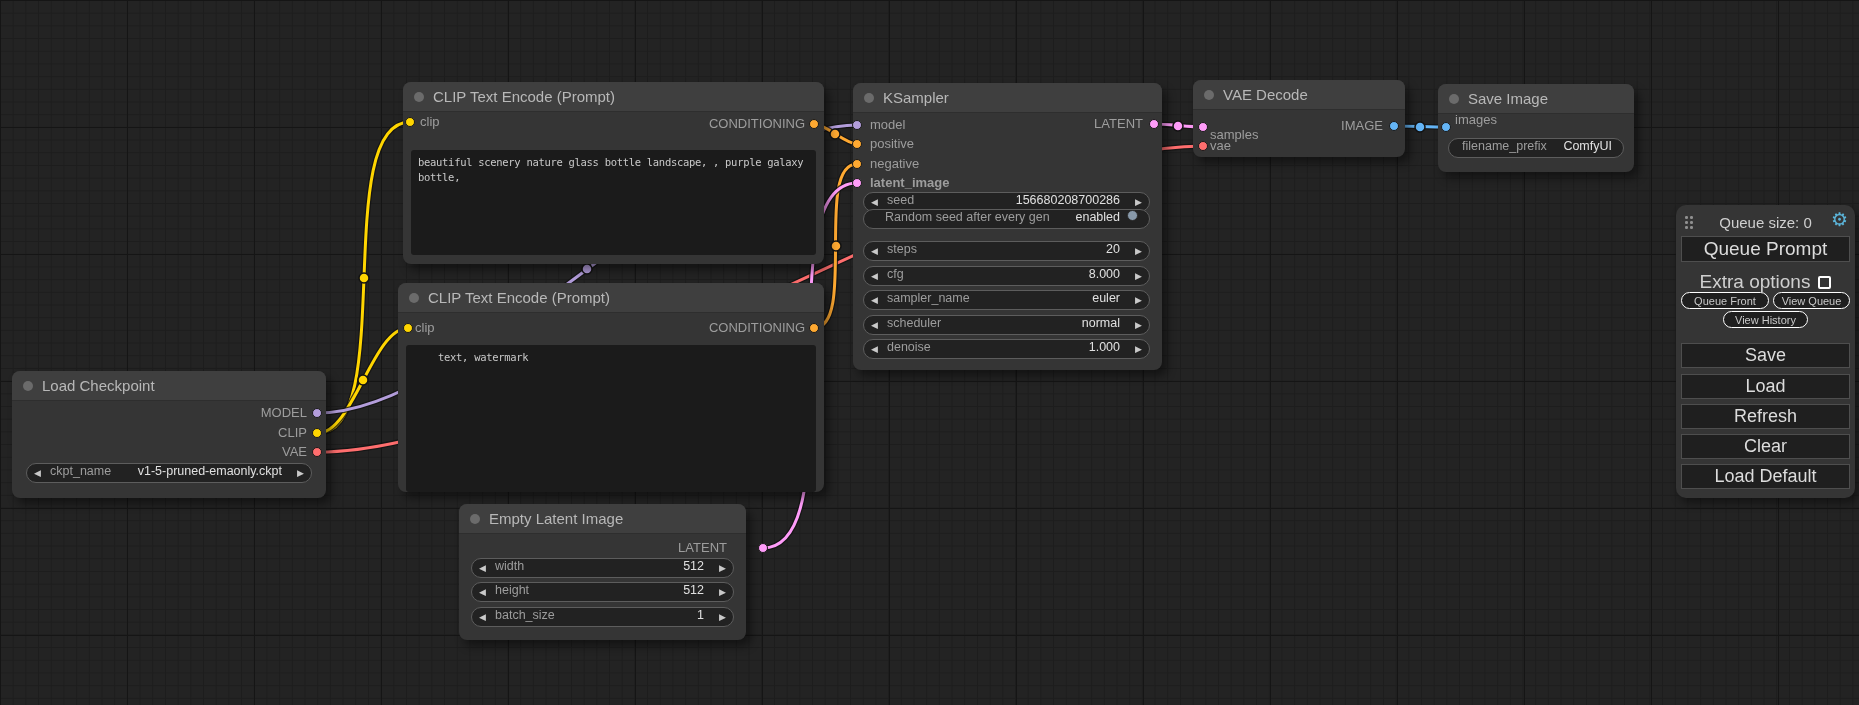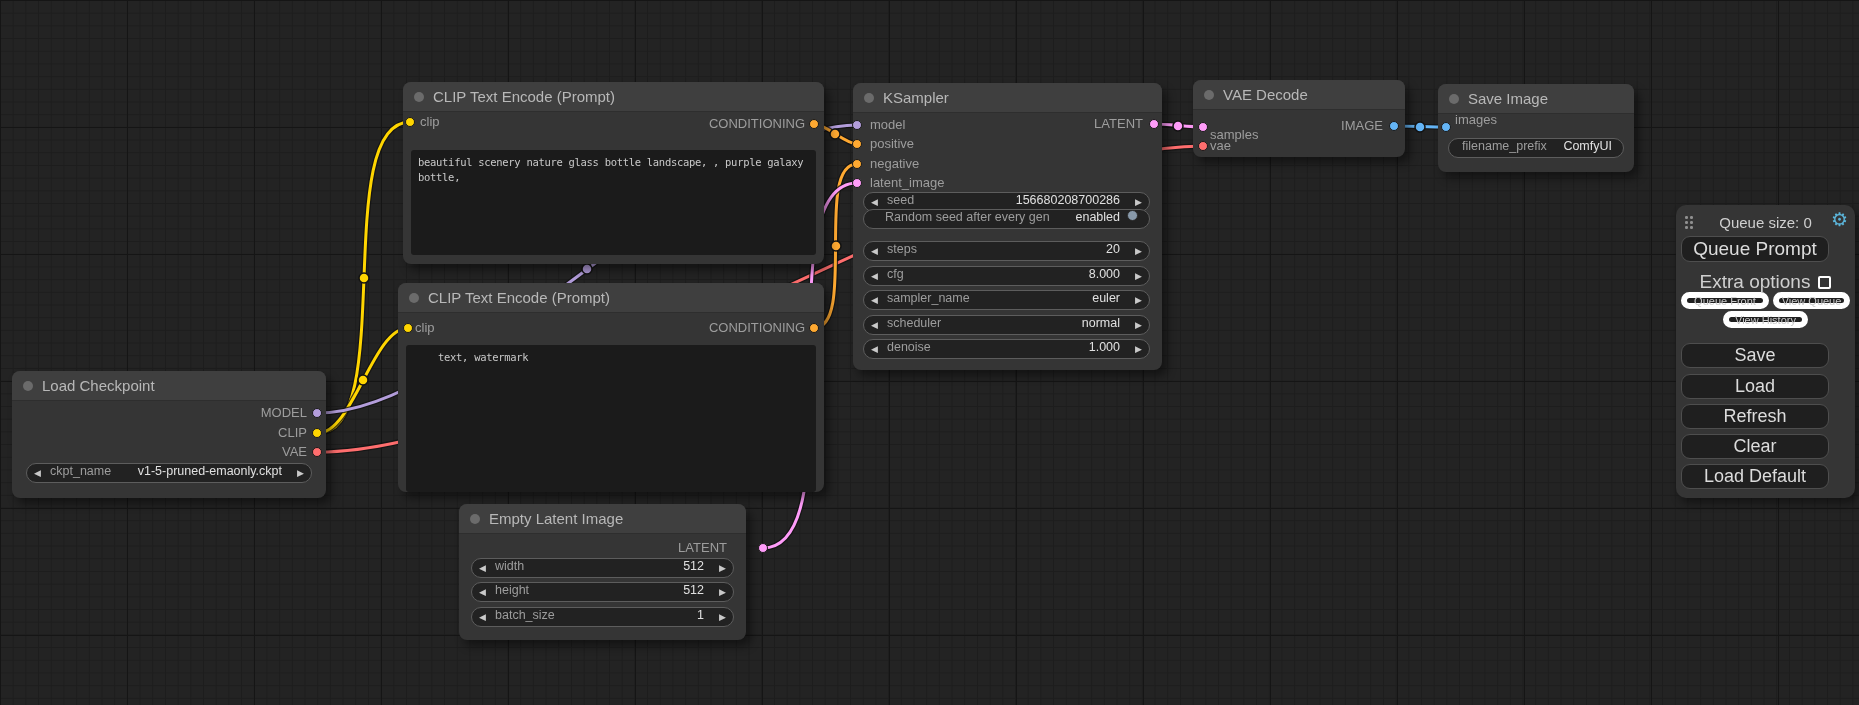--- a/index.html
+++ b/index.html
@@ -38,24 +38,24 @@
   .wvalue{color:#e0e0e0;margin-left:auto;margin-right:8px;}
   .widget.noarr{padding:0 11px;}
   .widget.noarr .wvalue{margin-right:0;}
   .togdot{width:11px;height:11px;border-radius:50%;background:#8899AA;margin-left:7px;flex:0 0 auto;border:1px solid #2a2a2a;box-sizing:border-box;}
   .textarea{position:absolute;left:8px;right:8px;background:#1b1b1b;border-radius:3px;padding:5px 7px;
             font-family:"DejaVu Sans Mono",monospace;font-size:10.5px;letter-spacing:-0.3px;line-height:15px;
             color:#c9c9c9;white-space:pre-wrap;overflow:hidden;box-sizing:border-box;}
 
   #menu{position:absolute;z-index:4;left:1676px;top:205px;width:179px;height:293px;
         background:#353535;border-radius:10px;box-shadow:4px 5px 10px rgba(0,0,0,.45);}
-  .mbtn{position:absolute;left:5px;width:148px;height:25px;background:#1f1f1f;border:1px solid #4e4e4e;
-        border-radius:9px;color:#dcdcdc;font-size:18px;display:flex;align-items:center;justify-content:center;
+  .mbtn{position:absolute;left:5px;width:169px;height:25px;background:#1f1f1f;border:1px solid #4e4e4e;
+        border-radius:0;color:#dcdcdc;font-size:18px;display:flex;align-items:center;justify-content:center;
         box-sizing:border-box;cursor:pointer;}
-  .sbtn{position:absolute;height:17px;background:#1f1f1f;border:6px solid #ffffff;border-radius:9px;
+  .sbtn{position:absolute;height:17px;background:#1f1f1f;border:1px solid #ffffff;border-radius:9px;
         color:#c9c9c9;font-size:11px;display:flex;align-items:center;justify-content:center;box-sizing:border-box;cursor:pointer;}
   #queue-size{position:absolute;left:0;top:9px;width:100%;text-align:center;font-size:15px;color:#cfcfcf;}
   #gear{position:absolute;right:7px;top:5px;font-size:19px;color:#5BB4D9;line-height:20px;cursor:pointer;}
   #drag-handle{position:absolute;left:9px;top:11px;display:grid;grid-template-columns:repeat(2,5px);grid-auto-rows:5px;}
   #drag-handle span{width:2.5px;height:2.5px;border-radius:50%;background:#909090;}
   #extra-options{position:absolute;left:0;top:66px;width:100%;display:flex;align-items:center;justify-content:center;font-size:19px;color:#cfcfcf;}
   #extra-checkbox{width:13px;height:13px;border:2px solid #fff;border-radius:2px;margin-left:8px;box-sizing:border-box;background:transparent;cursor:pointer;}
 </style>
 </head>
 <body>
@@ -154,21 +154,21 @@
 </div>
 
 <div class="node" style="left:853px;top:83px;width:309px;height:287px;">
   <div class="ntitle">
     <span class="tdot"></span>
     <span>KSampler</span>
   </div>
   <span class="inlabel" style="top:35px;">model</span>
   <span class="inlabel" style="top:54px;">positive</span>
   <span class="inlabel" style="top:74px;">negative</span>
-  <span class="inlabel" style="top:93px;">latent_image</span>
+  <span class="inlabel" style="top:93px;font-weight:bold;">latent_image</span>
   <span class="outlabel" style="top:34px;">LATENT</span>
 
   <div class="widget" style="left:10px;right:12px;top:109px;">
     <span class="warr">◀</span>
     <span class="wlabel">seed</span>
     <span class="wvalue">156680208700286</span>
     <span class="warr right">▶</span>
   </div>
   <div class="widget noarr" style="left:10px;right:12px;top:126px;">
     <span class="wlabel" style="margin-left:10px;">Random seed after every gen</span>

